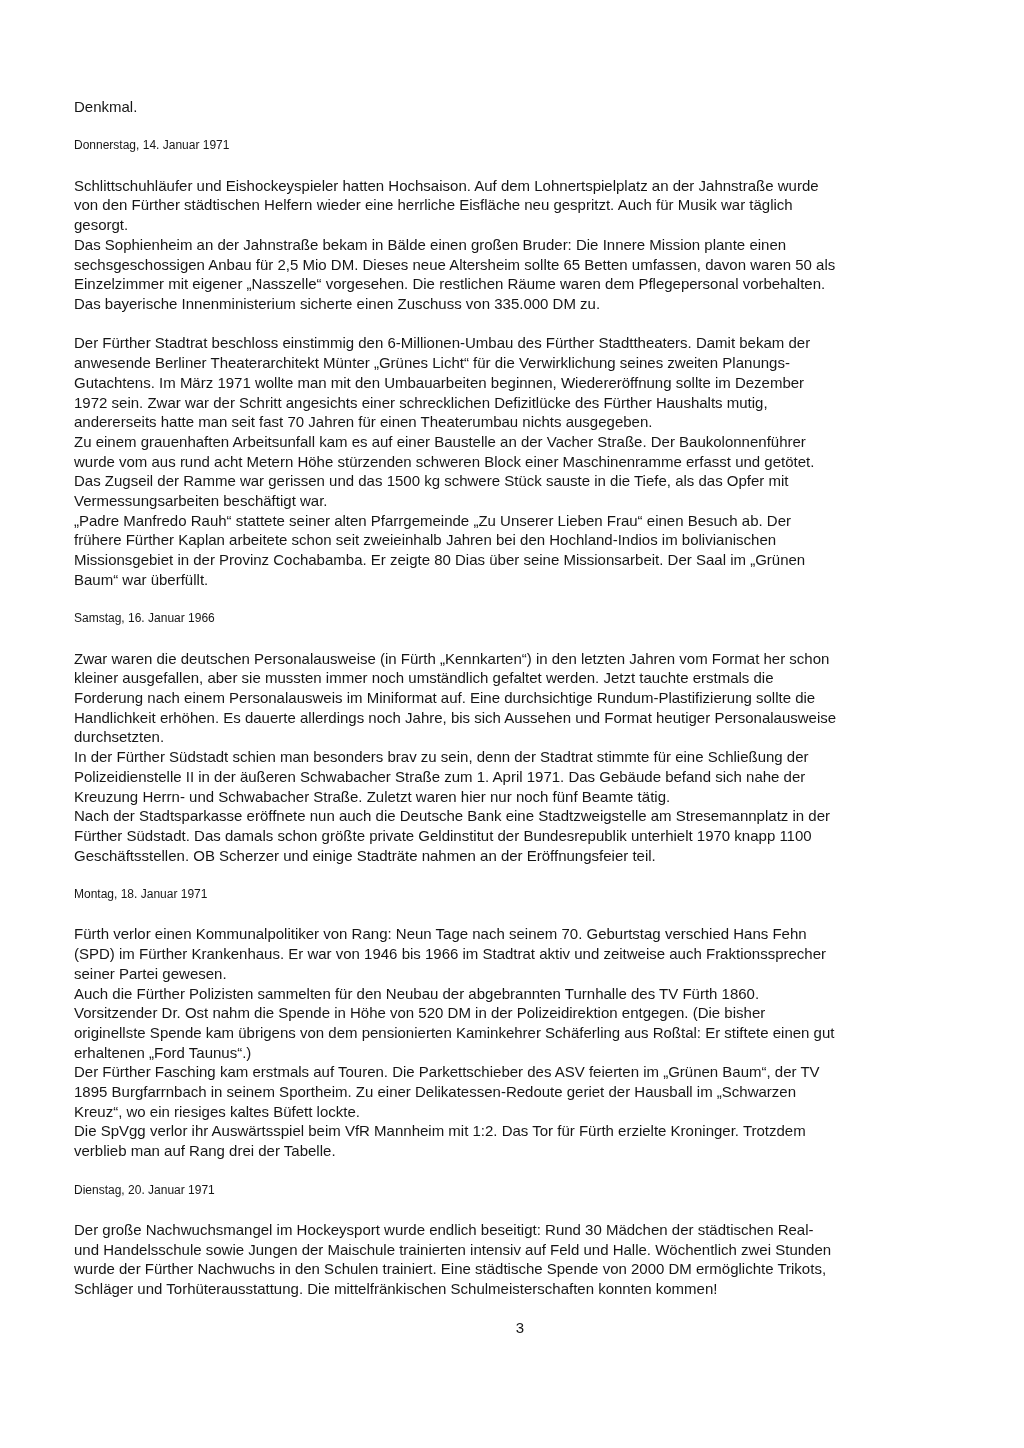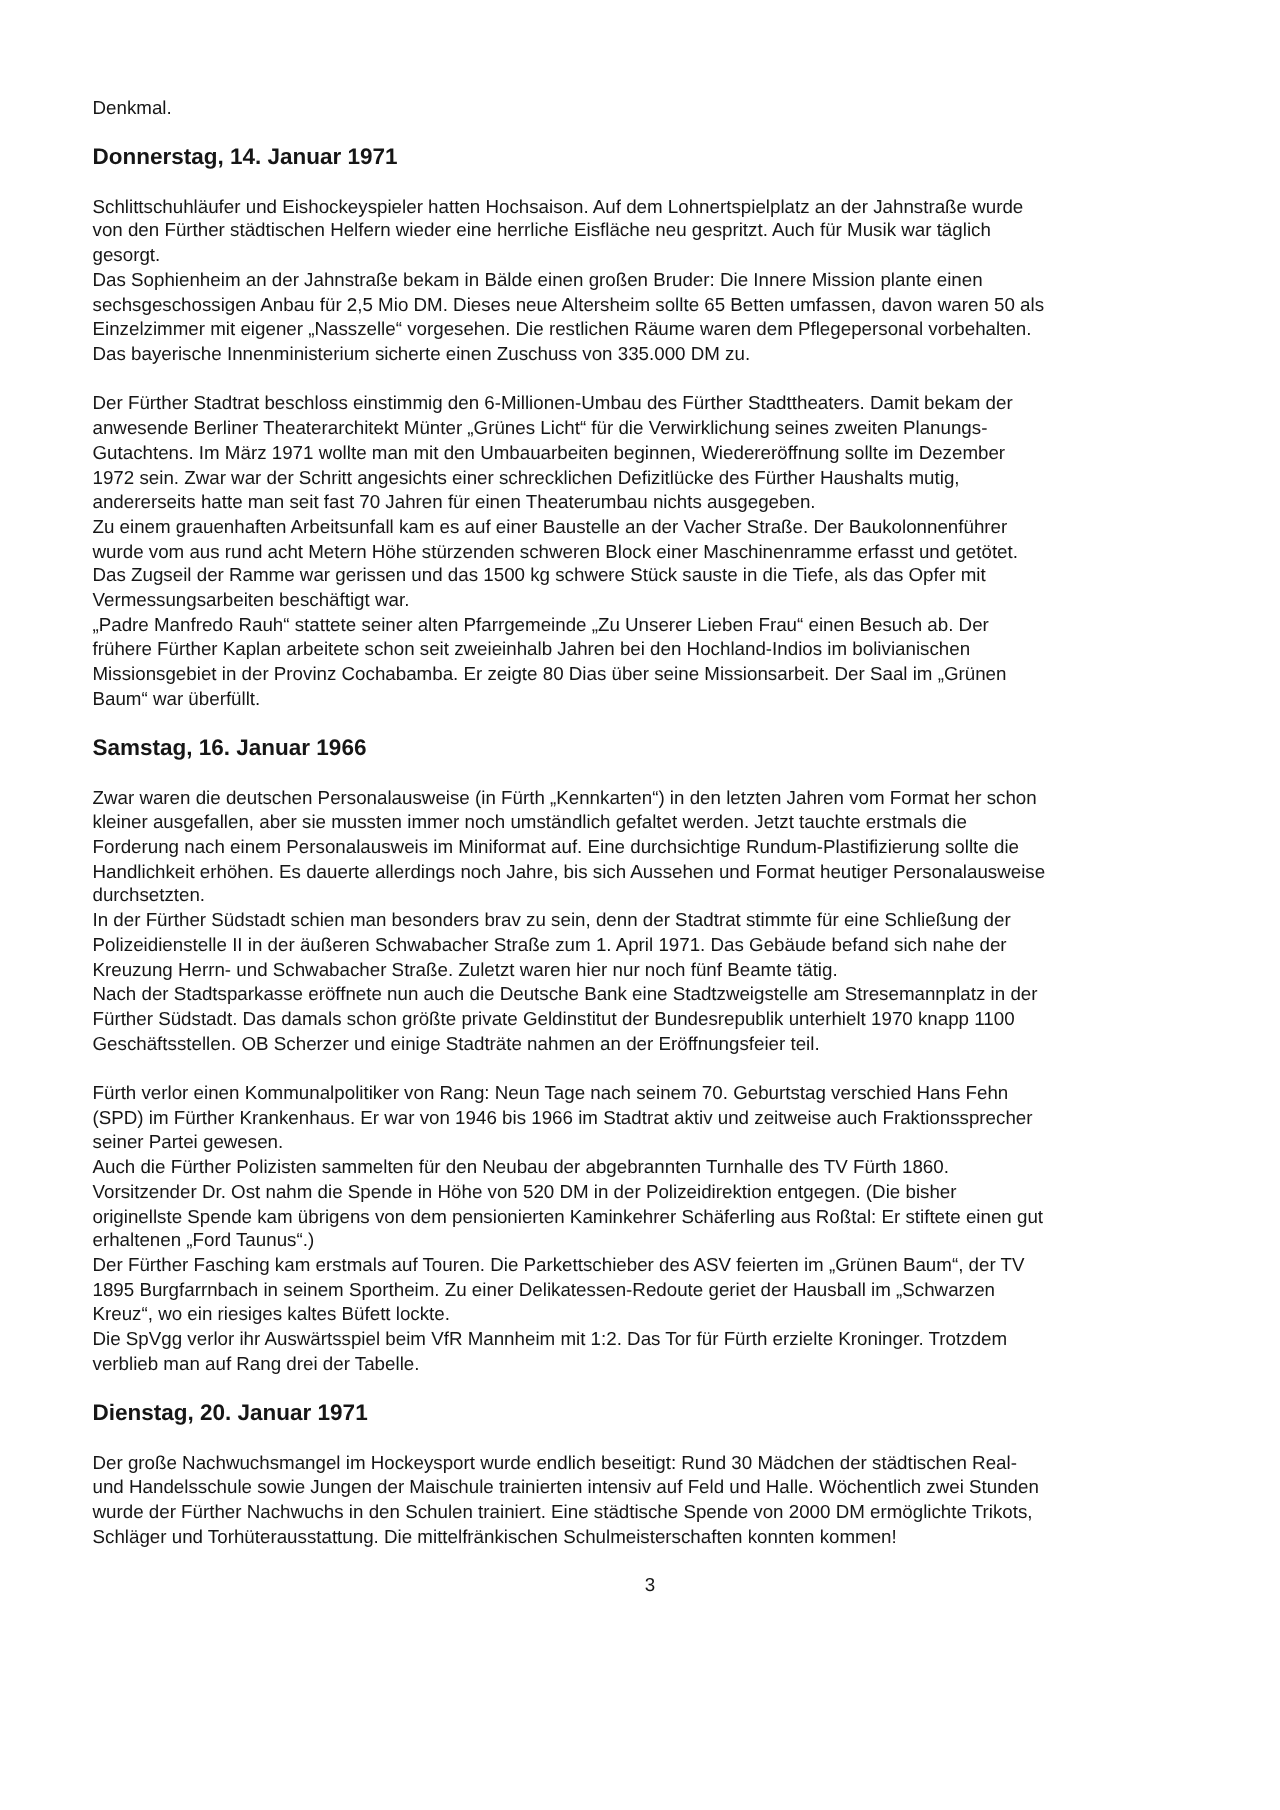--- a/index.html
+++ b/index.html
@@ -16,28 +16,29 @@
       background: #ffffff;
       padding: 77px 24px 0 74px;
       font-family: "Liberation Sans", "DejaVu Sans", sans-serif;
       font-size: 15px;
       line-height: 19.7px;
       color: #161616;
       overflow: hidden;
     }
     .content {
       width: 892px; 
+      margin-top: 20px;
     }
     .para {
       margin: 0 0 19.7px 0;
       white-space: pre-line; 
     }
     .heading {
-      font-size: 18px;
-      font-weight: bold;
+      font-size: 12px;
+      font-weight: normal;
       margin: 0 0 19.7px 0;
       line-height: 19.7px;
     }
     .page-number {
       margin: 0;
       text-align: center;
       width: 892px;
     }
   </style>
 </head>
@@ -77,20 +78,21 @@
 Forderung nach einem Personalausweis im Miniformat auf. Eine durchsichtige Rundum-Plastifizierung sollte die
 Handlichkeit erhöhen. Es dauerte allerdings noch Jahre, bis sich Aussehen und Format heutiger Personalausweise
 durchsetzten.
 In der Fürther Südstadt schien man besonders brav zu sein, denn der Stadtrat stimmte für eine Schließung der
 Polizeidienstelle II in der äußeren Schwabacher Straße zum 1. April 1971. Das Gebäude befand sich nahe der
 Kreuzung Herrn- und Schwabacher Straße. Zuletzt waren hier nur noch fünf Beamte tätig.
 Nach der Stadtsparkasse eröffnete nun auch die Deutsche Bank eine Stadtzweigstelle am Stresemannplatz in der
 Fürther Südstadt. Das damals schon größte private Geldinstitut der Bundesrepublik unterhielt 1970 knapp 1100
 Geschäftsstellen. OB Scherzer und einige Stadträte nahmen an der Eröffnungsfeier teil.</p>
 
+    <h2 class="heading">Montag, 18. Januar 1971</h2>
     <p class="para">Fürth verlor einen Kommunalpolitiker von Rang: Neun Tage nach seinem 70. Geburtstag verschied Hans Fehn
 (SPD) im Fürther Krankenhaus. Er war von 1946 bis 1966 im Stadtrat aktiv und zeitweise auch Fraktionssprecher
 seiner Partei gewesen.
 Auch die Fürther Polizisten sammelten für den Neubau der abgebrannten Turnhalle des TV Fürth 1860.
 Vorsitzender Dr. Ost nahm die Spende in Höhe von 520 DM in der Polizeidirektion entgegen. (Die bisher
 originellste Spende kam übrigens von dem pensionierten Kaminkehrer Schäferling aus Roßtal: Er stiftete einen gut
 erhaltenen „Ford Taunus“.)
 Der Fürther Fasching kam erstmals auf Touren. Die Parkettschieber des ASV feierten im „Grünen Baum“, der TV
 1895 Burgfarrnbach in seinem Sportheim. Zu einer Delikatessen-Redoute geriet der Hausball im „Schwarzen
 Kreuz“, wo ein riesiges kaltes Büfett lockte.

